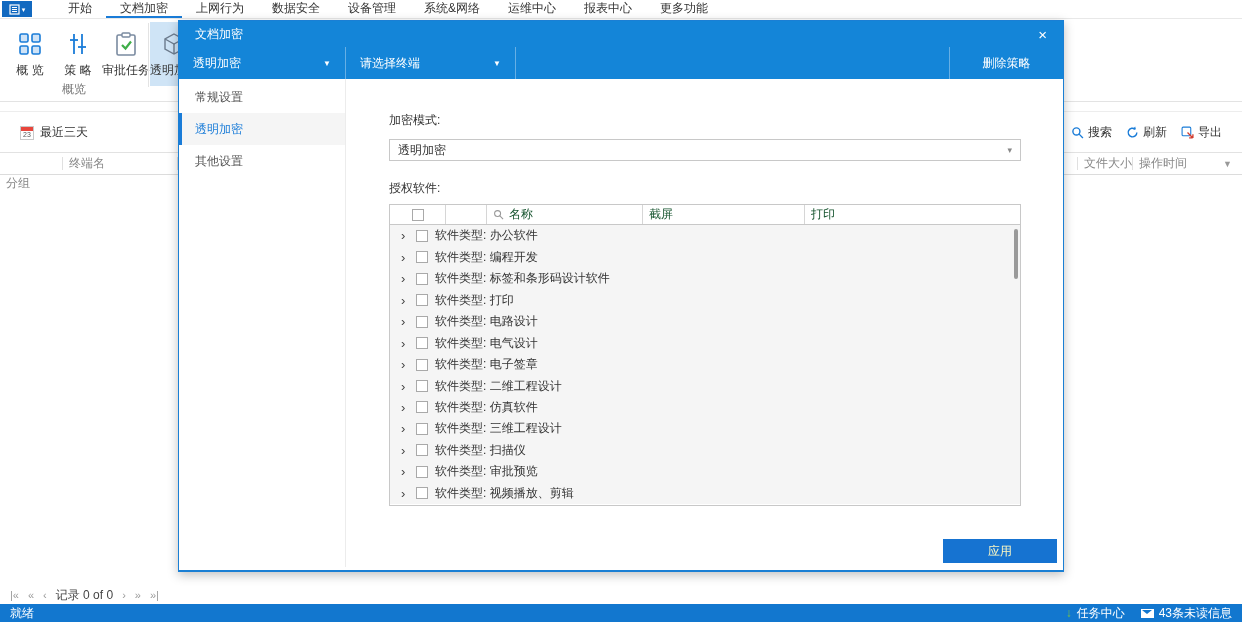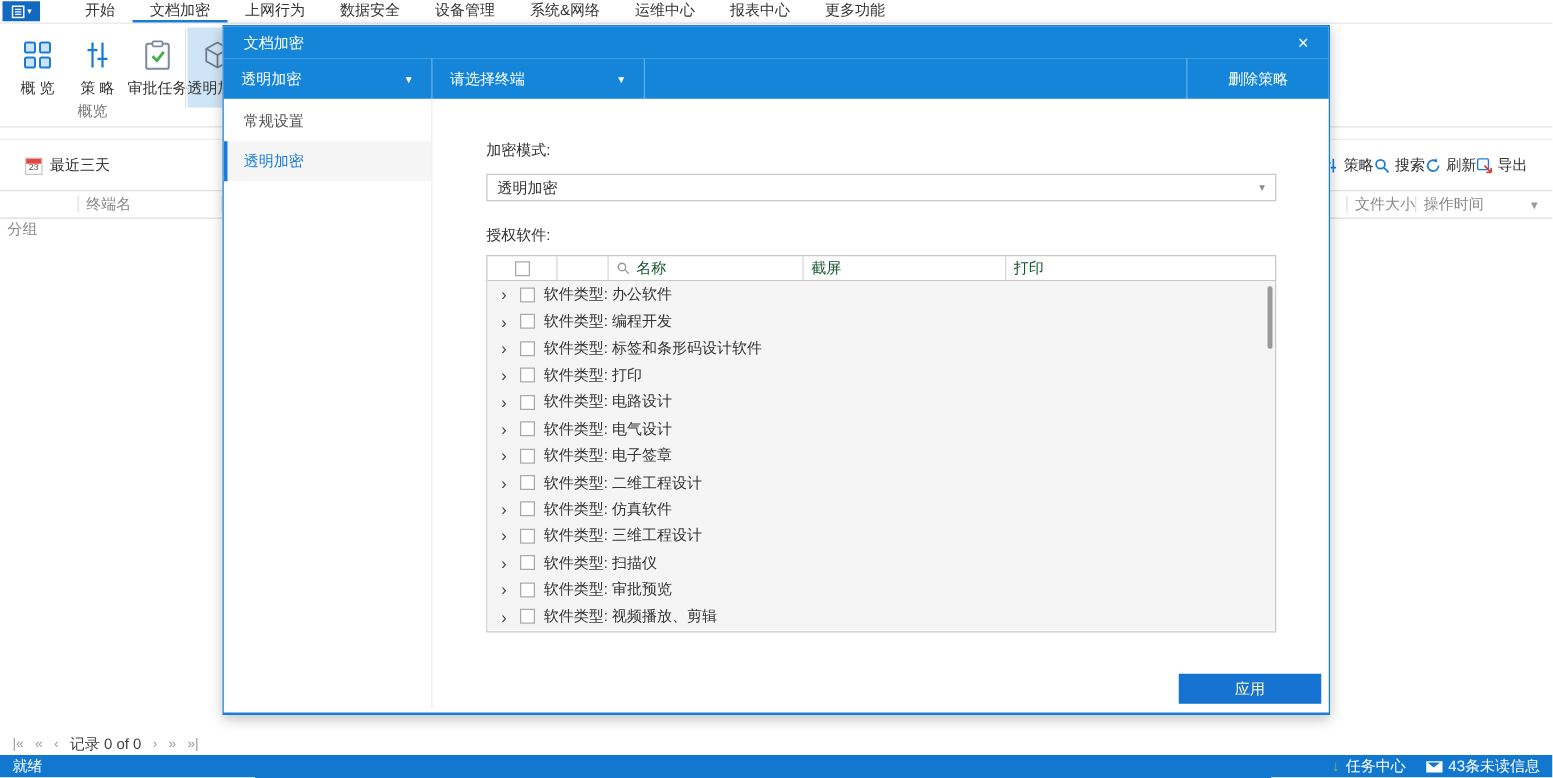--- a/index.html
+++ b/index.html
@@ -24,21 +24,21 @@
   .rbtn .rlbl { margin-top:3px; white-space:nowrap; }
   .rbtn.hl { background:#cfe4f6; }
   .rsep { position:absolute; left:148px; top:3px; bottom:14px; width:1px; background:#e3e3e3; }
   .rgroup { position:absolute; left:0; width:148px; bottom:3px; text-align:center; color:#777; }
   
   .page-toolbar { position:absolute; top:111px; left:0; right:0; height:40px; background:#fff; border-top:1px solid #ededed; }
   .datefilter { position:absolute; left:20px; top:12px; display:flex; align-items:center; gap:6px; cursor:pointer; }
   .cal { width:14px; height:14px; border:1px solid #c9c9c9; background:#fff; position:relative; display:inline-block; }
   .cal::before { content:""; position:absolute; top:0; left:0; right:0; height:4px; background:#e8453c; }
   .cal span { position:absolute; bottom:0; left:0; right:0; text-align:center; font-size:7px; color:#555; line-height:9px; }
-  .actions { position:absolute; right:20px; top:12px; display:flex; }
+  .actions { position:absolute; right:20px; top:12px; display:flex; gap:14px; }
   .action { display:flex; align-items:center; gap:4px; cursor:pointer; }
   .action svg { display:block; }
   
   .grid-header { position:absolute; top:152px; left:0; right:0; height:23px; border-top:1px solid #e2e2e2; border-bottom:1px solid #dcdcdc; color:#888; background:#fff; }
   .gh-cell { position:absolute; top:0; height:100%; display:flex; align-items:center; padding-left:6px; }
   .gh-div { position:absolute; top:4px; bottom:4px; width:1px; background:#e0e0e0; }
   .gh-caret { position:absolute; right:10px; top:6px; color:#999; font-size:9px; cursor:pointer; }
   
   .pager { position:absolute; top:586px; left:0; right:0; height:18px; display:flex; align-items:center; gap:9px; padding-left:10px; color:#9a9a9a; }
   .pager .pg { cursor:pointer; font-size:11px; }
@@ -293,20 +293,21 @@
     </div>
   </div>
   <div class="m-body">
     <div class="m-nav">
 
         <div class="nav-item"><span>常规设置</span></div>
 
         <div class="nav-item active"><span>透明加密</span></div>
 
 
+        <div class="nav-item"><span>其他设置</span></div>
       </div>
     <div class="m-content">
       <div class="fld-label">加密模式:</div>
       <div class="enc-select">
         <span>透明加密</span>
         <span class="sc">▾</span>
       </div>
       <div class="fld-label2">授权软件:</div>
       <div class="sw-table">
         <div class="sw-head">

